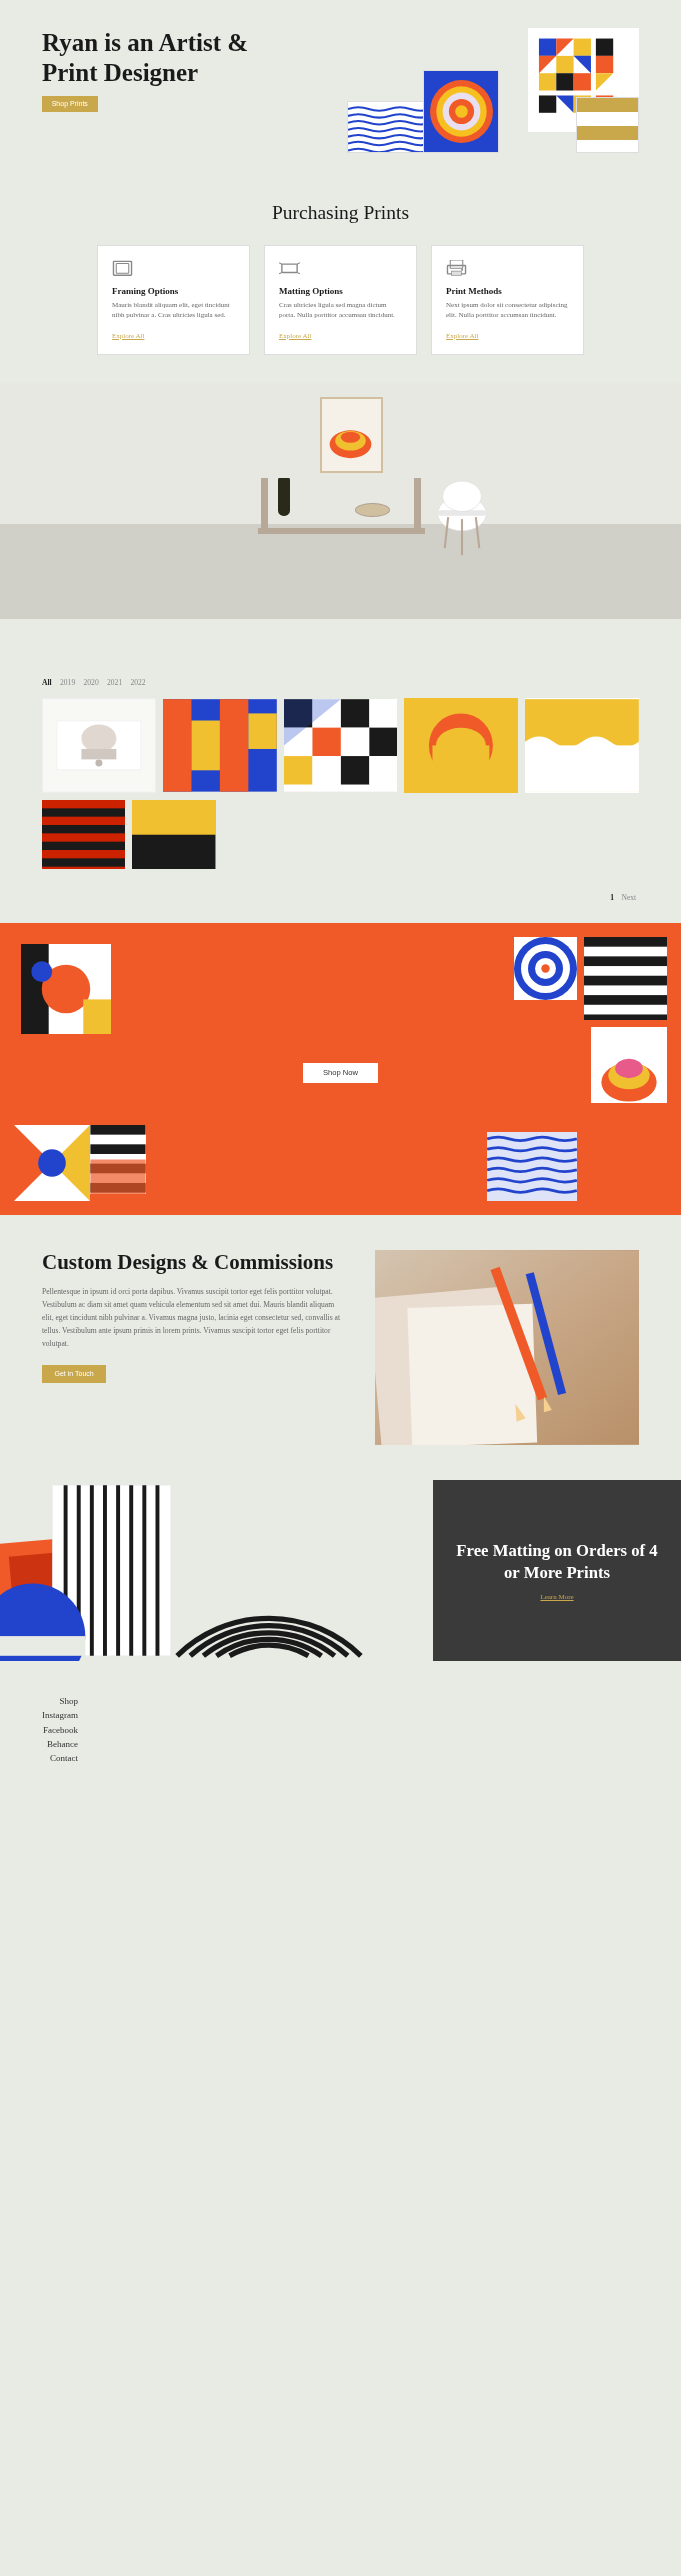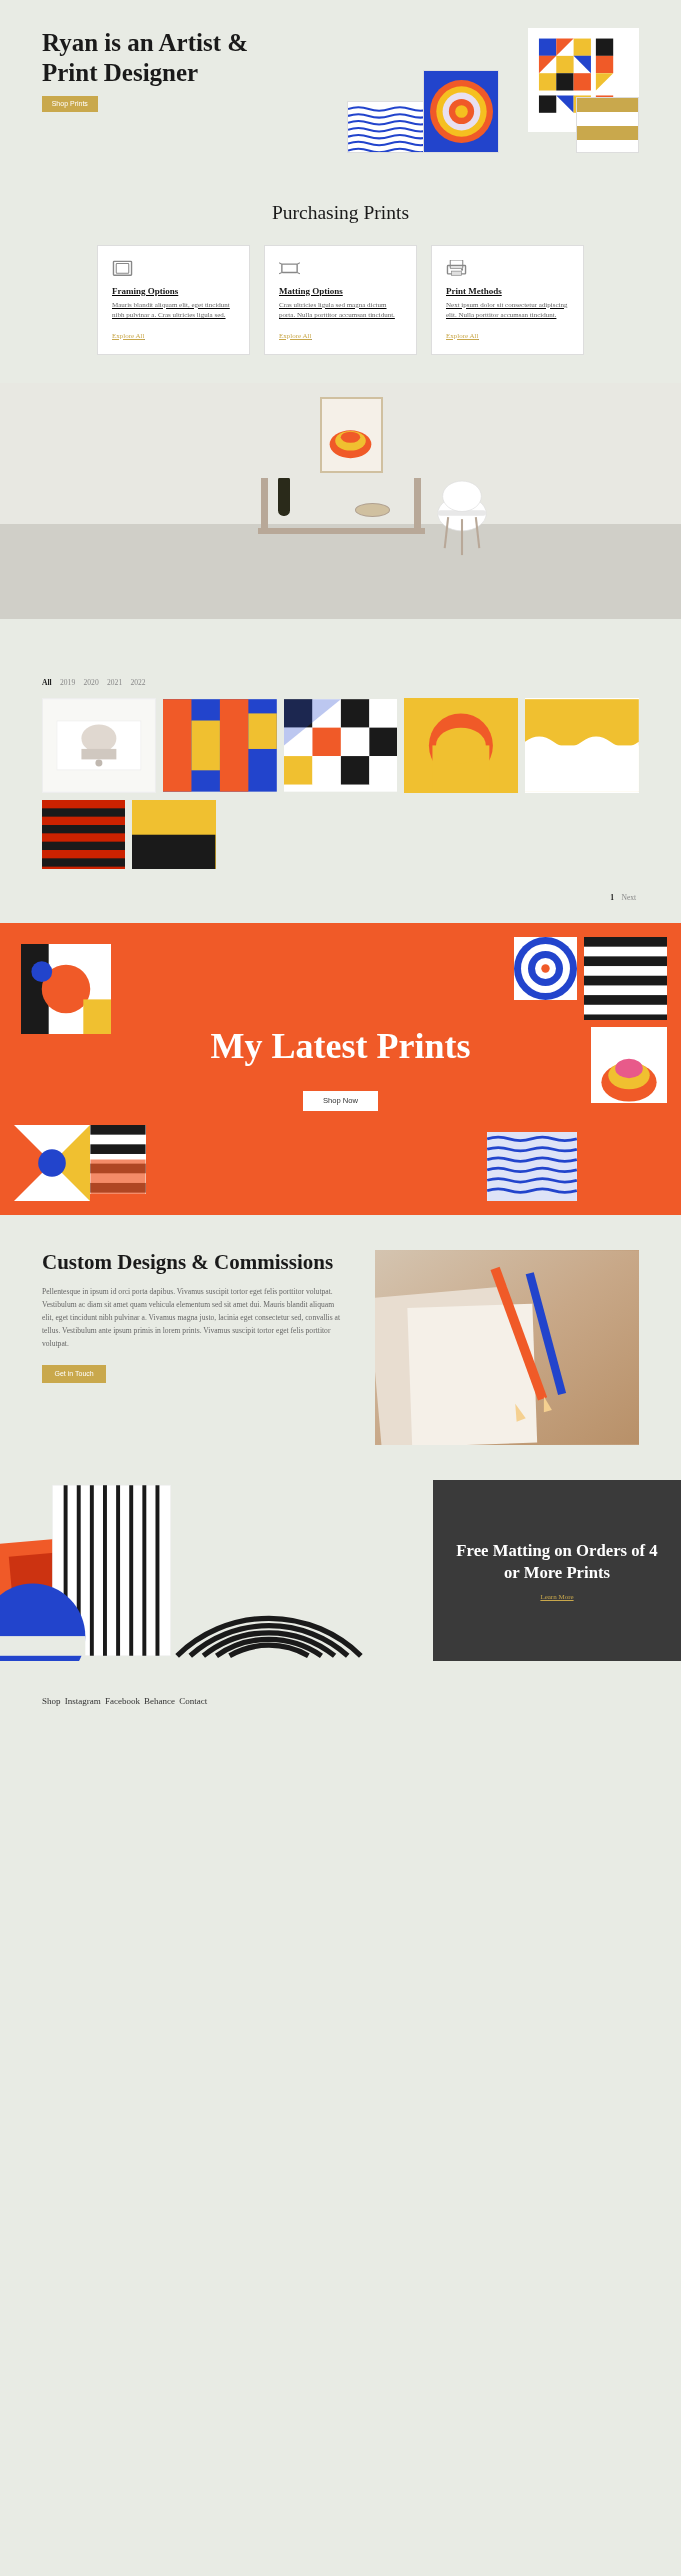--- a/index.html
+++ b/index.html
@@ -53,21 +53,20 @@
       display: flex;
       gap: 14px;
       justify-content: center;
     }
     .option-card {
       background: white;
       border: 0.7px solid #ddd;
       padding: 14px;
       width: 153px;
       text-align: left;
-      text-decoration: underline;
     }
     .option-icon {
       width: 21px;
       height: 16.7px;
       margin-bottom: 7px;
     }
     .option-title {
       font-size: 9px;
       font-weight: 700;
       color: #1a1a1a;
@@ -297,21 +296,21 @@
     .subscribe-btn {
       background: #c9a84c;
       color: white;
       border: none;
       padding: 5.6px 11px;
       font-size: 7px;
       cursor: pointer;
     }
     .footer-links {
       display: flex;
-      flex-direction: row;
+      flex-direction: column;
       gap: 4.2px;
       text-align: right;
     }
     .footer-links a {
       font-size: 9px;
       color: #333;
       text-decoration: none;
       cursor: pointer;
     }
   </style>
@@ -573,21 +572,20 @@
       <rect width="80" height="100" fill="white"></rect>
       <rect x="0" y="0" width="80" height="14" fill="#1a1a1a"></rect>
       <rect x="0" y="28" width="80" height="14" fill="#1a1a1a"></rect>
       <rect x="0" y="56" width="80" height="14" fill="#1a1a1a"></rect>
       <rect x="0" y="84" width="80" height="14" fill="#1a1a1a"></rect>
       <rect x="0" y="50" width="80" height="50" fill="#f05a28" opacity="0.7"></rect>
     </svg>
   </div>
 
   <div class="latest-prints-content" style="text-align:center;margin:0 auto;">
-    <h2>My Latest Prints</h2>
     <button class="shop-now-btn">Shop Now</button>
   </div>
 
   <div style="position:absolute;right:14px;top:14px;width:83px;height:83px;background:white;overflow:hidden;">
     <svg width="83" height="83" viewBox="0 0 120 120">
       <rect width="120" height="120" fill="white"></rect>
       <rect x="0" y="0" width="120" height="14" fill="#1a1a1a"></rect>
       <rect x="0" y="28" width="120" height="14" fill="#1a1a1a"></rect>
       <rect x="0" y="56" width="120" height="14" fill="#1a1a1a"></rect>
       <rect x="0" y="84" width="120" height="14" fill="#1a1a1a"></rect>

